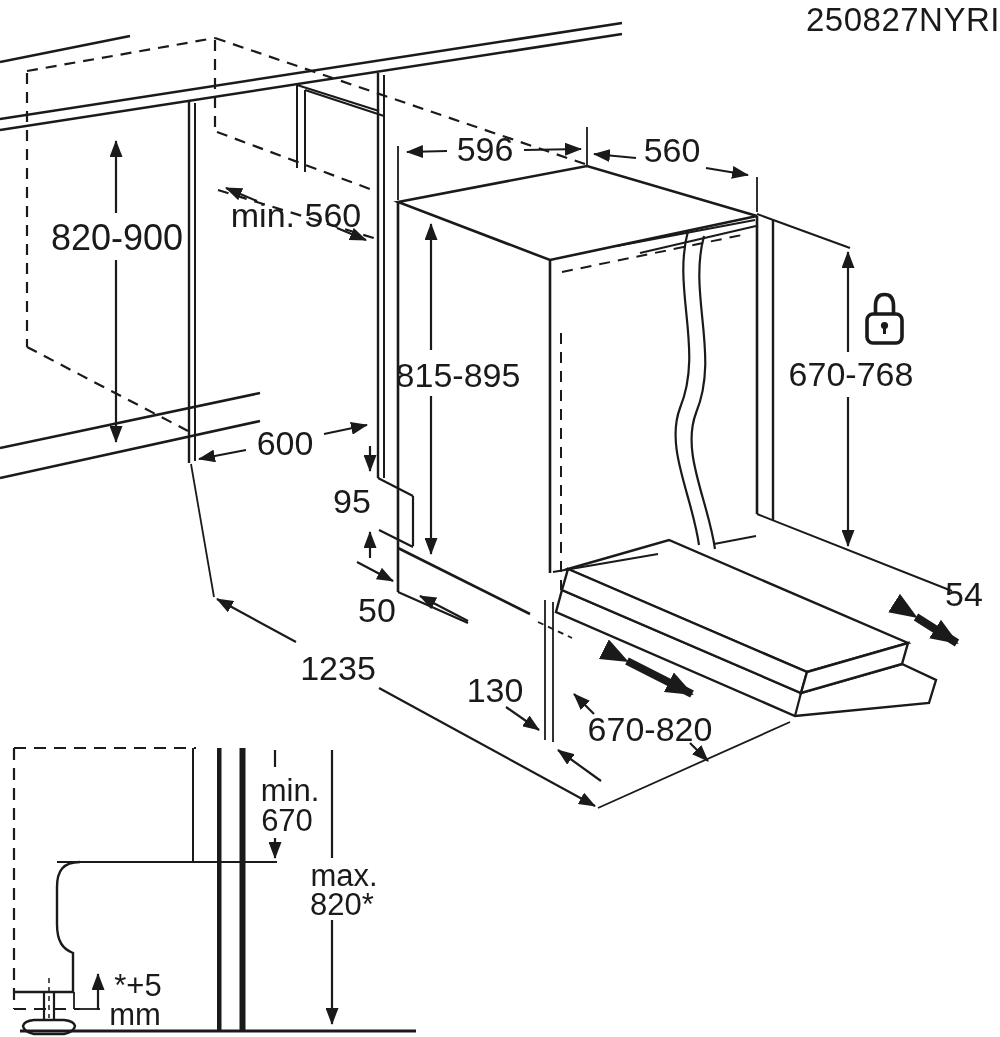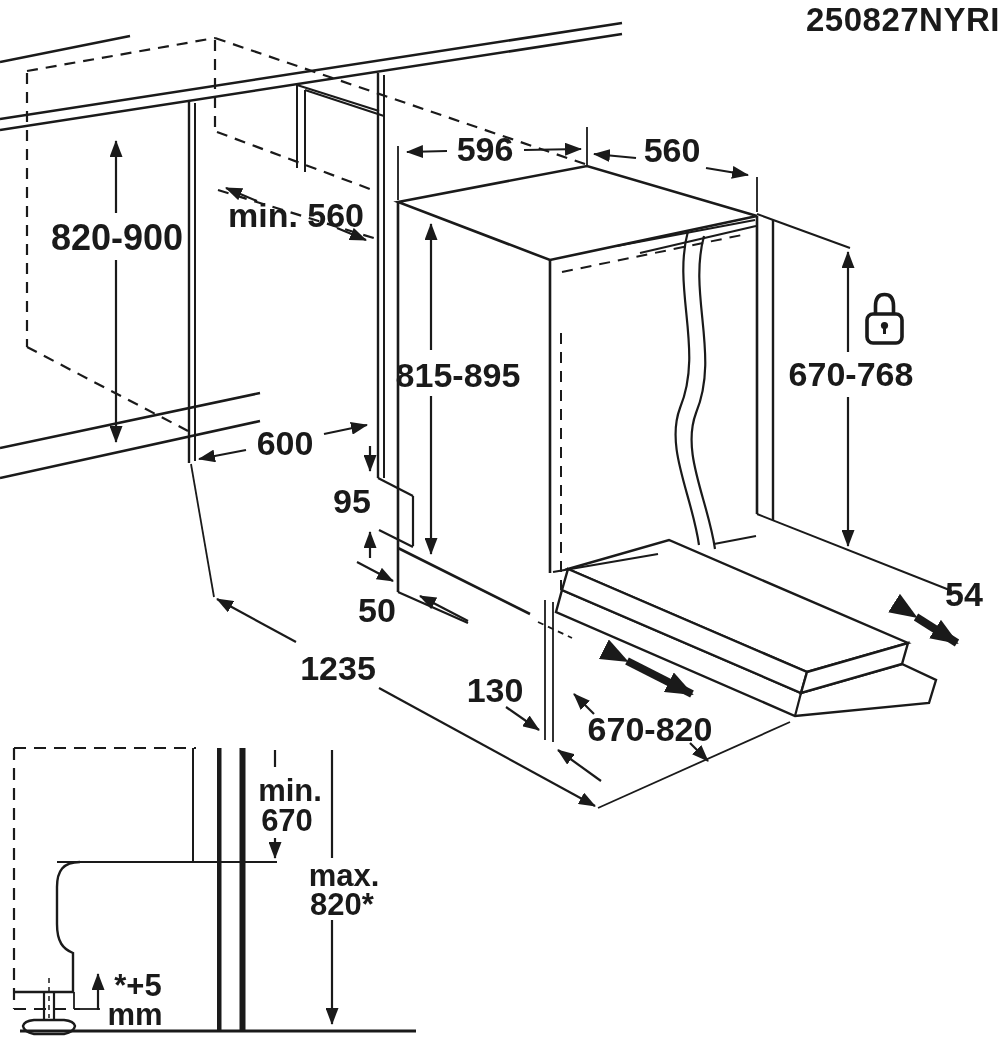--- a/index.html
+++ b/index.html
@@ -1,17 +1,17 @@
 <!DOCTYPE html>
 <html><head>
 <meta charset="utf-8">
 <style>
   html,body{margin:0;padding:0;background:#fff;}
   .stage{position:relative;width:1000px;height:1037px;background:#ffffff;overflow:hidden;
-         font-family:"Liberation Sans", sans-serif;font-weight:bold;}
+         font-family:"Liberation Sans", sans-serif;}
   svg{display:block;}
   svg text{fill:#1a1a1a;font-family:"Liberation Sans", sans-serif;}
   .ln{stroke:#1a1a1a;fill:none;}
   .face{fill:#ffffff;stroke:#1a1a1a;}
 </style>
 </head>
 <body>
 
 <div class="stage">
 <svg width="1000" height="1037" viewBox="0 0 1000 1037">

